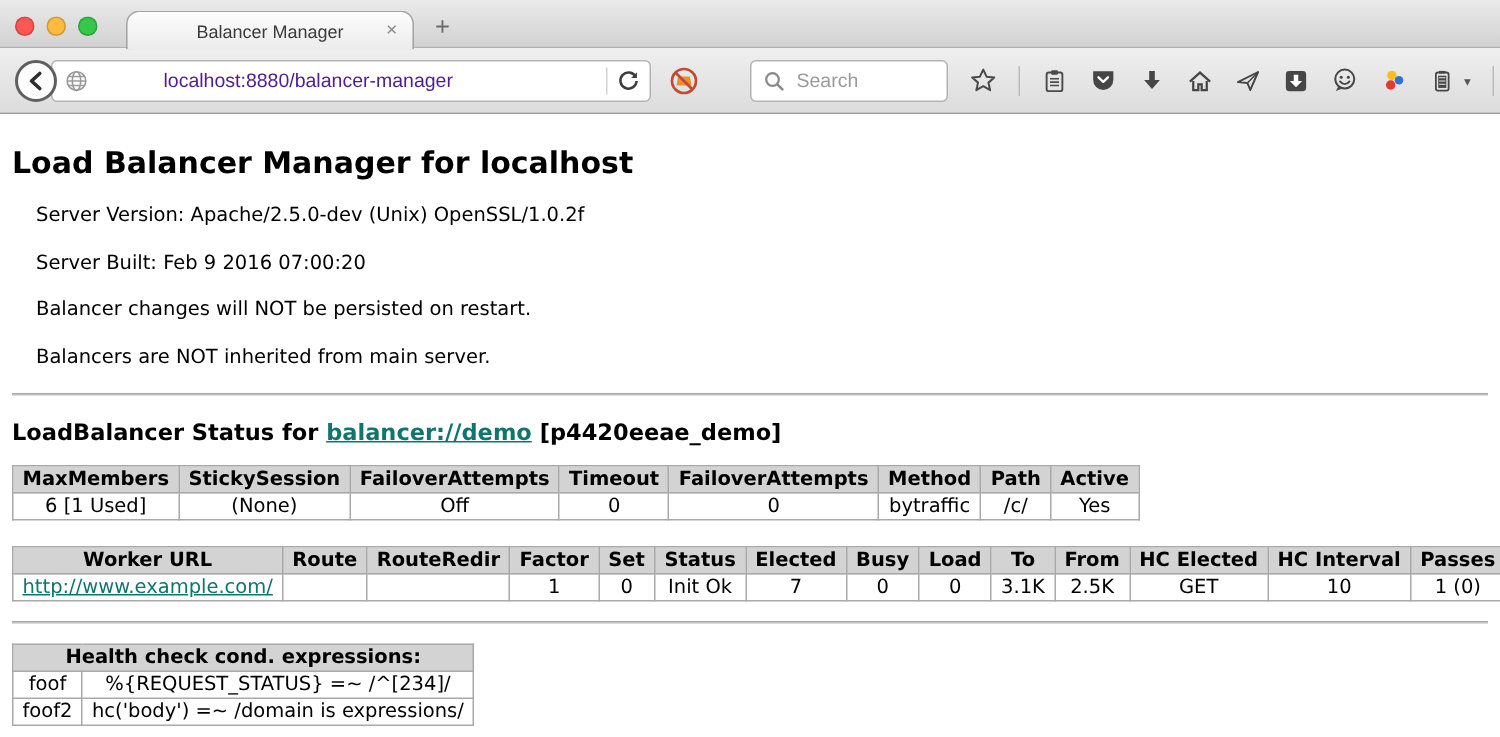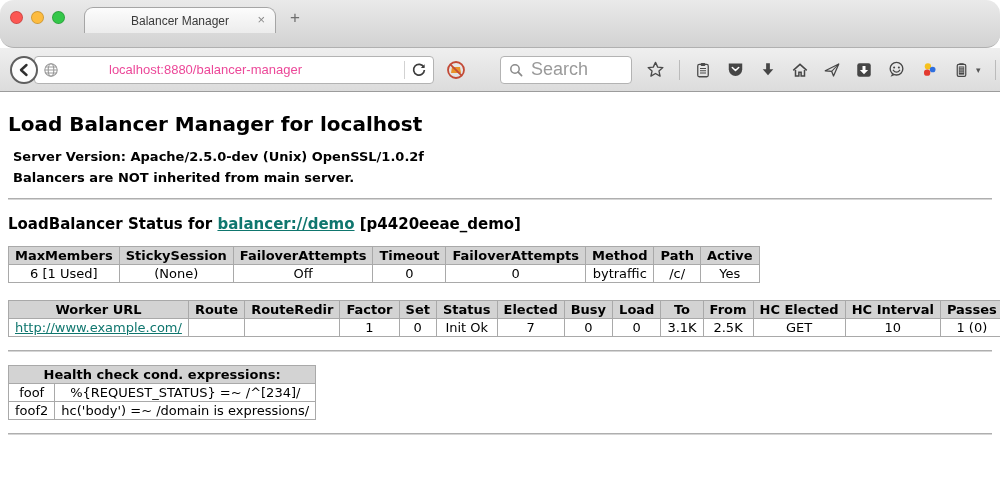--- a/index.html
+++ b/index.html
@@ -6,24 +6,23 @@
   html,body { margin:0; padding:0; }
   body {
     width:1000px; height:491px;
     font-family:"Liberation Sans", sans-serif;
     background:#ffffff; overflow:hidden;
     -webkit-font-smoothing: antialiased;
   }
 
   
   .titlebar {
-    height:48px; position:relative;
+    height:32px; position:relative;
     background:linear-gradient(#eaeaea,#d2d2d2);
     border-bottom:1px solid #b0b0b0;
-    border-radius:14px;
   }
   .traffic { position:absolute; top:11px; left:10px; display:flex; gap:8px; }
   .light { width:13px; height:13px; border-radius:50%; border:1px solid rgba(0,0,0,.18); }
   .light.red    { background:#fc5753; }
   .light.yellow { background:#fdbc40; }
   .light.green  { background:#34c749; }
 
   .tab {
     position:absolute; left:84px; top:7px; width:192px; height:26px;
     background:linear-gradient(#fcfcfc,#ececec);
@@ -49,45 +48,45 @@
   .back-btn {
     width:28px; height:28px; border-radius:50%; background:#fdfdfd;
     border:2px solid #5f5f5f; display:flex; align-items:center; justify-content:center;
     flex:0 0 auto; z-index:2;
   }
   .urlbar {
     margin-left:-4px; width:400px; height:28px; background:#ffffff;
     border:1px solid #b3b3b3; border-radius:4px;
     display:flex; align-items:center; padding:0 6px 0 8px; gap:6px; flex:0 0 auto;
   }
-  .url-text { font-size:13px; color:#ec4899; flex:1 1 auto; white-space:nowrap; overflow:hidden;padding-left:44px; }
+  .url-text { font-size:13px; color:#4c1d95; flex:1 1 auto; white-space:nowrap; overflow:hidden;padding-left:44px; }
   .urlbar-sep { width:1px; height:18px; background:#d2d2d2; }
   .searchbar {
     margin-left:34px; width:132px; height:28px; background:#ffffff;
     border:1px solid #b3b3b3; border-radius:4px;
     display:flex; align-items:center; padding:0 8px; gap:6px; flex:0 0 auto;
   }
   .searchbar input {
-    border:none; outline:none; width:90px; font-size:18px;
+    border:none; outline:none; width:90px; font-size:13px;
     font-family:"Liberation Sans",sans-serif; color:#6d28d9; background:transparent;
   }
   .searchbar input::placeholder { color:#9a9a9a; }
   .blockicon { margin-left:12px; flex:0 0 auto; }
   .iconstrip { display:flex; align-items:center; margin-left:14px; gap:14px; flex:0 0 auto; }
   .vsep { width:1px; height:20px; background:#bbbbbb; }
   .icon { display:flex; align-items:center; justify-content:center; }
   .caret-down { font-size:9px; color:#555; margin-left:-8px; }
 
   
   .page {
     height:415px; background:#ffffff; padding:0 8px;
     font-family:"DejaVu Sans", sans-serif; color:#000;
   }
   .page h1 { font-size:20px; margin:20px 0 13px 0; letter-spacing:0; }
-  .info p { margin:5px; font-size:13px; line-height:15.5px;font-weight:bold; }
+  .info p { margin:16px; font-size:13px; line-height:15.5px; }
   hr.rule {
     border:none; height:2px; margin:13px 0;
     background:linear-gradient(#9b9b9b,#e9e9e9);
   }
   .page h3 { font-size:15px; margin:15px 0 13px 0; }
   a.plink { color:#0f766e; text-decoration:underline; }
   .page h3 a.plink { font-weight:bold; }
 
   table.apache {
     border-collapse:collapse; font-size:13px;
@@ -237,20 +236,22 @@
     <span class="vsep"></span>
 
   </div>
 </div>
 
 <div class="page">
   <h1>Load Balancer Manager for localhost</h1>
 
   <div class="info">
     <p>Server Version: Apache/2.5.0-dev (Unix) OpenSSL/1.0.2f</p>
+    <p>Server Built: Feb 9 2016 07:00:20</p>
+    <p>Balancer changes will NOT be persisted on restart.</p>
     <p>Balancers are NOT inherited from main server.</p>
   </div>
 
   <hr class="rule">
 
   <h3><span>LoadBalancer Status for </span><a class="plink" href="#">balancer://demo</a><span> [p4420eeae_demo]</span></h3>
 
   <table class="apache">
     <tbody>
         <tr>

